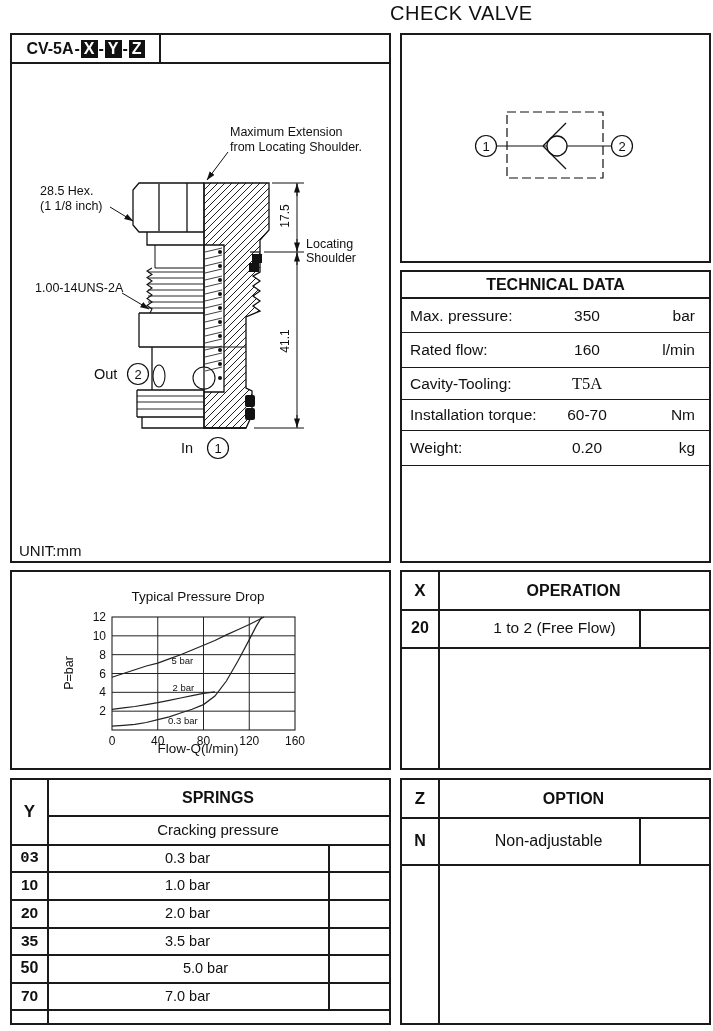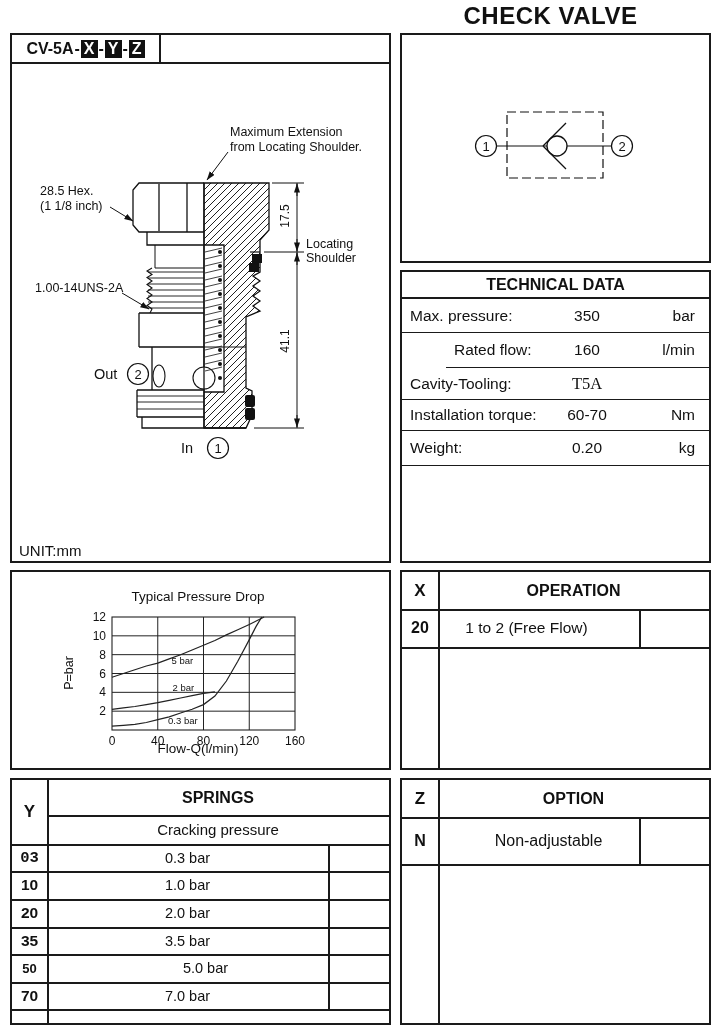--- a/index.html
+++ b/index.html
@@ -6,21 +6,21 @@
   #page{position:relative;width:713px;height:1031px;background:#fff;
         font-family:"Liberation Sans",sans-serif;color:#111;overflow:hidden;}
   .box{position:absolute;border:2px solid #1a1a1a;box-sizing:border-box;background:#fff;}
   .abs{position:absolute;box-sizing:border-box;}
   .vline{position:absolute;width:2px;background:#1a1a1a;}
   .hline{position:absolute;height:2px;background:#1a1a1a;}
   .cell{position:absolute;display:flex;align-items:center;justify-content:center;box-sizing:border-box;}
   .b{font-weight:bold;}
   .inv{background:#111;color:#fff;padding:0 3px;font-weight:bold;}
   #page-title{position:absolute;top:2px;left:390px;width:321px;height:30px;
-     font-size:24px;font-weight:bold;text-align:center;letter-spacing:.5px;}
+     font-size:20px;font-weight:normal;text-align:left;letter-spacing:.5px;}
   
   #ordering-row{position:absolute;left:0;top:0;width:100%;height:27px;border-bottom:2px solid #1a1a1a;display:flex;}
   #ordering-row .oc1{width:151px;border-right:2px solid #1a1a1a;display:flex;align-items:center;justify-content:center;font-size:15px;}
   #ordering-row .oc2{width:147px;border-right:2px solid #1a1a1a;display:flex;align-items:center;justify-content:center;font-size:16px;gap:1px;}
   #ordering-row .oc3{flex:1;}
   
   .td-title{height:25px;border-bottom:2px solid #1a1a1a;display:flex;align-items:center;justify-content:center;font-weight:bold;font-size:16px;}
   .td-row{display:flex;align-items:center;border-bottom:1.5px solid #1a1a1a;font-size:15.5px;}
   .td-row .lbl{flex:1;padding-left:8px;}
   .td-row .val{width:80px;text-align:center;}
@@ -186,21 +186,21 @@
     </svg>
   </div>
 
   <div class="box" style="left:400px;top:270px;width:311px;height:293px;">
     <div class="td-title">TECHNICAL DATA</div>
     <div class="td-row" style="height:33px;">
       <span class="lbl">Max. pressure:</span>
       <span class="val">350</span>
       <span class="unit">bar</span>
     </div>
-    <div class="td-row" style="height:34px;margin-left:44px;">
+    <div class="td-row" style="height:34px;">
       <span class="lbl">Rated flow:</span>
       <span class="val">160</span>
       <span class="unit">l/min</span>
     </div>
     <div class="td-row" style="height:31px;">
       <span class="lbl">Cavity-Tooling:</span>
       <span class="val serif">T5A</span>
       <span class="unit"></span>
     </div>
     <div class="td-row" style="height:30px;">
@@ -252,21 +252,21 @@
   </div>
 
   <div class="box" style="left:400px;top:570px;width:311px;height:200px;">
     <div class="vline" style="left:36px;top:0;height:196px;"></div>
     <div class="hline" style="left:0;top:37px;width:307px;"></div>
     <div class="hline" style="left:0;top:75px;width:307px;"></div>
     <div class="vline" style="left:237px;top:37px;height:38px;"></div>
     <div class="cell b" style="left:0;top:0;width:36px;height:37px;font-size:17px;">X</div>
     <div class="cell b" style="left:36px;top:0;width:271px;height:37px;font-size:16px;">OPERATION</div>
     <div class="cell b" style="left:0;top:37px;width:36px;height:38px;font-size:16px;">20</div>
-    <div class="cell" style="left:24px;top:37px;width:201px;height:38px;font-size:15.5px;">1 to 2 (Free Flow)</div>
+    <div class="cell" style="left:52px;top:37px;width:201px;height:38px;font-size:15.5px;">1 to 2 (Free Flow)</div>
   </div>
 
   <div class="box" style="left:10px;top:778px;width:381px;height:247px;">
     <div class="vline" style="left:35px;top:0;height:243px;"></div>
     <div class="hline" style="left:35px;top:35px;width:342px;"></div>
     <div class="hline" style="left:0;top:64px;width:377px;"></div>
     <div class="hline" style="left:0;top:91px;width:377px;"></div>
     <div class="hline" style="left:0;top:119px;width:377px;"></div>
     <div class="hline" style="left:0;top:147px;width:377px;"></div>
     <div class="hline" style="left:0;top:174px;width:377px;"></div>
@@ -278,21 +278,21 @@
     <div class="cell" style="left:35px;top:35px;width:342px;height:29px;font-size:15px;">Cracking pressure</div>
 
     <div class="cell b" style="left:0;top:64px;width:35px;height:27px;font-size:15.5px;font-family:Liberation Mono, monospace;">03</div>
     <div class="cell" style="left:35px;top:64px;width:281px;height:27px;font-size:14.5px;">0.3 bar</div>
     <div class="cell b" style="left:0;top:91px;width:35px;height:28px;font-size:15.5px;">10</div>
     <div class="cell" style="left:35px;top:91px;width:281px;height:28px;font-size:14.5px;">1.0 bar</div>
     <div class="cell b" style="left:0;top:119px;width:35px;height:28px;font-size:15.5px;">20</div>
     <div class="cell" style="left:35px;top:119px;width:281px;height:28px;font-size:14.5px;">2.0 bar</div>
     <div class="cell b" style="left:0;top:147px;width:35px;height:27px;font-size:15.5px;">35</div>
     <div class="cell" style="left:35px;top:147px;width:281px;height:27px;font-size:14.5px;">3.5 bar</div>
-    <div class="cell b" style="left:0;top:174px;width:35px;height:28px;font-size:13px;">50</div>
+    <div class="cell b" style="left:0;top:174px;width:35px;height:28px;font-size:16px;">50</div>
     <div class="cell" style="left:35px;top:174px;width:281px;height:28px;font-size:14.5px;padding-left:36px;">5.0 bar</div>
     <div class="cell b" style="left:0;top:202px;width:35px;height:27px;font-size:15.5px;">70</div>
     <div class="cell" style="left:35px;top:202px;width:281px;height:27px;font-size:14.5px;">7.0 bar</div>
   </div>
 
   <div class="box" style="left:400px;top:778px;width:311px;height:247px;">
     <div class="vline" style="left:36px;top:0;height:243px;"></div>
     <div class="hline" style="left:0;top:37px;width:307px;"></div>
     <div class="hline" style="left:0;top:84px;width:307px;"></div>
     <div class="vline" style="left:237px;top:37px;height:47px;"></div>

